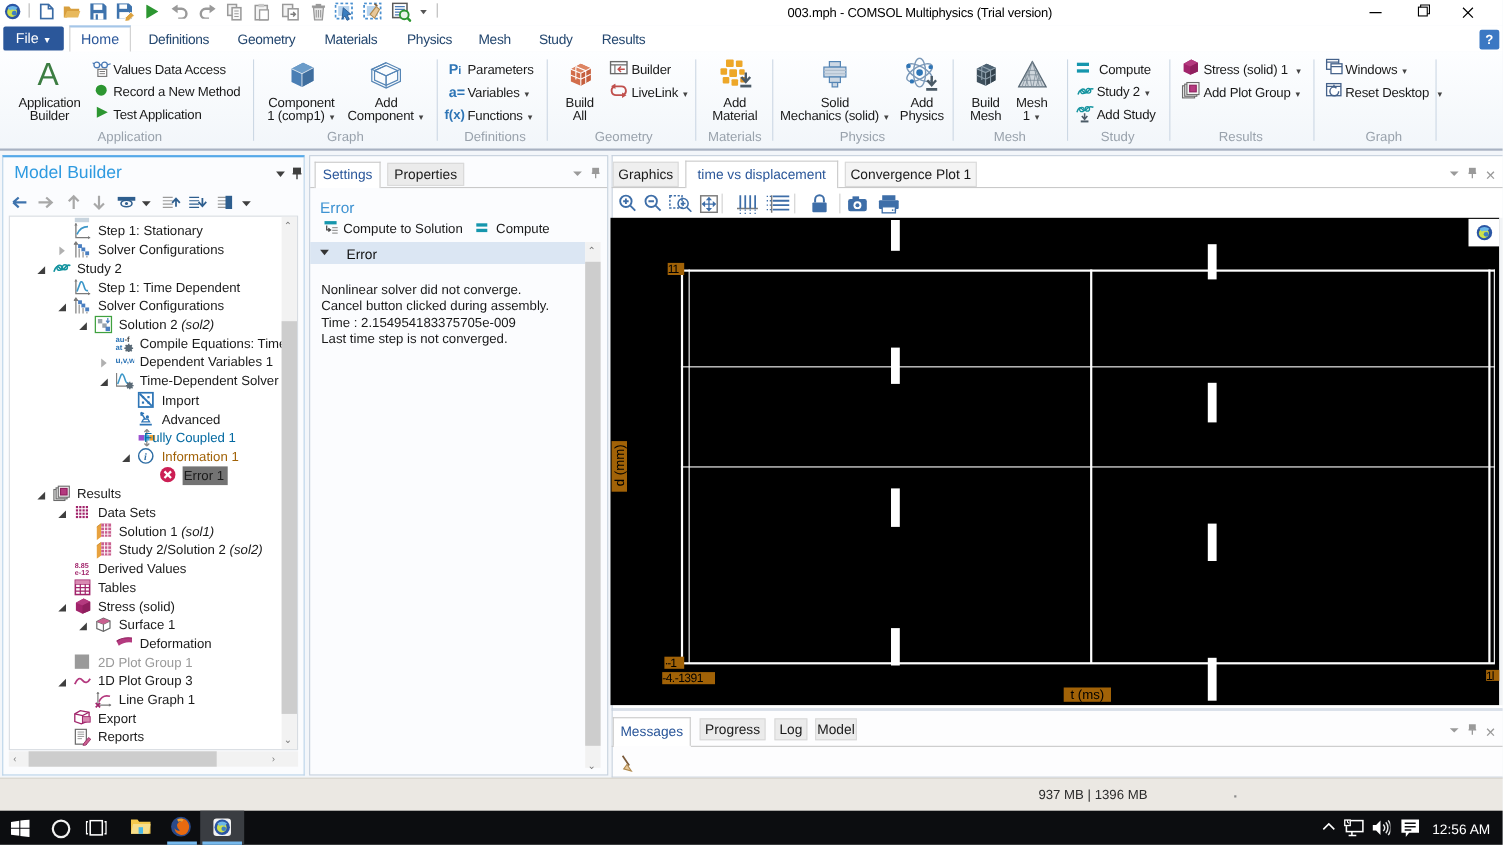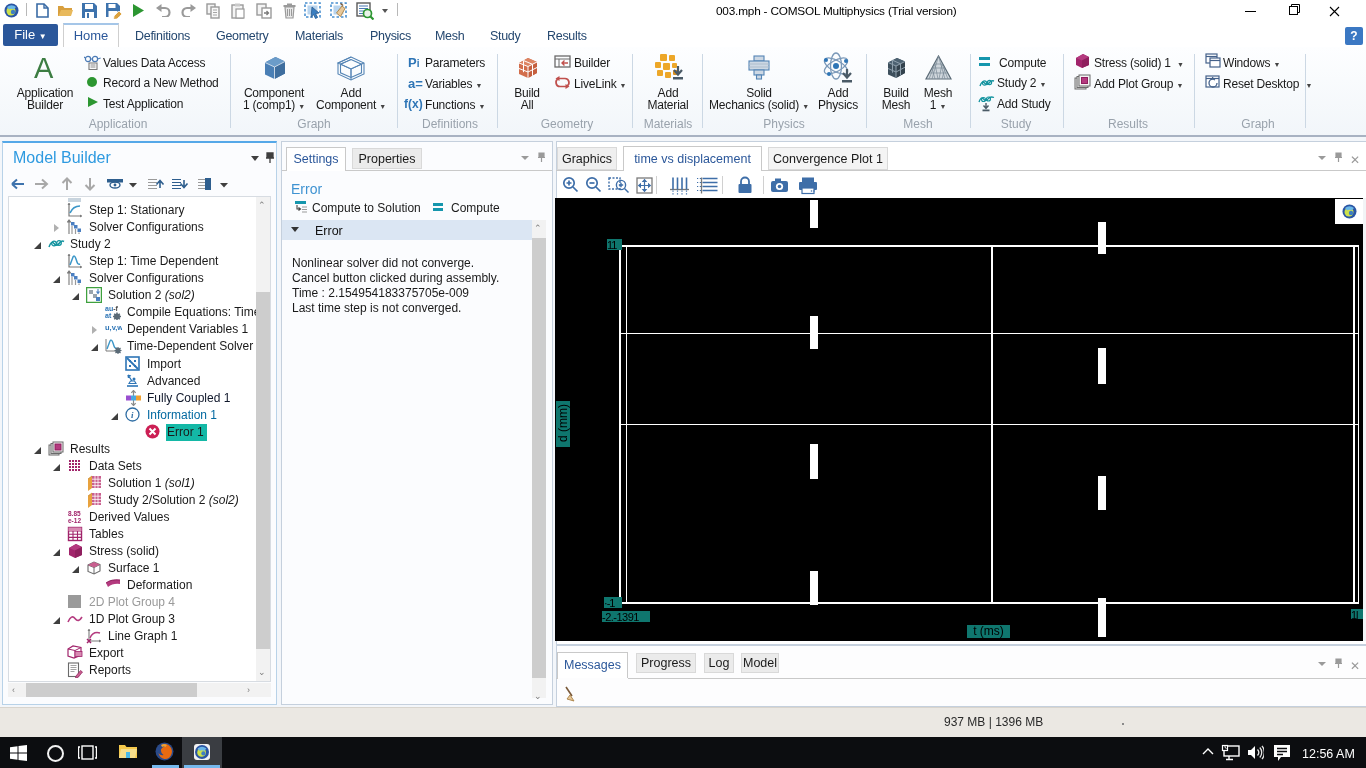--- a/index.html
+++ b/index.html
@@ -5,21 +5,21 @@
 body{width:1366px;height:768px;font-family:"Liberation Sans",sans-serif;overflow:hidden;background:#f3f6fa;position:relative;font-size:12px;color:#1a1a1a}
 .a{position:absolute}
 svg{display:block}
 .grplabel{position:absolute;color:#99a2ac;font-size:12px;text-align:center;top:117px}
 .gsep{position:absolute;top:54px;height:74px;width:1px;background:#ccd8e4}
 .cap2{position:absolute;text-align:center;line-height:11.5px;white-space:nowrap;transform:translateX(-50%);font-size:12px;letter-spacing:-0.2px}
 .rtext{letter-spacing:-0.2px}
 .trow{position:absolute;height:17px;line-height:17px;white-space:nowrap;font-size:12px}
 .texp{position:absolute;width:0;height:0;border-left:7px solid transparent;border-bottom:7px solid #3f3f3f;top:6px}
 .tcoll{position:absolute;width:0;height:0;border-top:4px solid transparent;border-bottom:4px solid transparent;border-left:5px solid #b0b0b0;top:5px}
-.chip{position:absolute;background:#0f766e;color:#000;font-size:11px;line-height:12px;white-space:nowrap}
+.chip{position:absolute;background:#a16207;color:#000;font-size:11px;line-height:12px;white-space:nowrap}
 .wline{position:absolute;background:#fff}
 </style></head>
 <body>
 
 <div class="a" style="left:0;top:0;width:1366px;height:23px;background:#fff"></div>
 
 <svg class="a" style="left:3px;top:2px" width="17" height="17" viewBox="0 0 17 17">
     <circle cx="8.5" cy="8.5" r="7" fill="#2a55a4"></circle>
     <circle cx="8" cy="9" r="4.5" fill="#cde14a"></circle>
     <path d="M4 5 a7 7 0 0 1 9 0 l-2.5 2.5 a4 4 0 0 0 -4.5 0 z" fill="#6ab7e8"></path>
@@ -482,40 +482,40 @@
   </div>
 <div class="trow" style="left:0;top:390px">
     <span class="a" style="left:125px;top:0px">
       <svg width="17" height="16" viewBox="0 0 17 16">
         <path d="M8.5 1 v14 m-2.2-12.2 l2.2-2.3 2.2 2.3 m-4.4 10.4 l2.2 2.3 2.2-2.3" stroke="#8a8a8a" stroke-width="1.2" fill="none"></path>
         <rect x="1" y="5.5" width="5" height="5" fill="#9a4fd0"></rect>
         <rect x="6" y="5.5" width="5" height="5" fill="#4aa8e0"></rect>
         <rect x="11" y="5.5" width="5" height="5" fill="#f0a030"></rect>
       </svg>
     </span>
-    <span class="a" style="left:146px;top:0;color:#0f172a;padding:0 3px 0 1px">Fully Coupled 1</span>
+    <span class="a" style="left:130px;top:0;color:#0369a1;padding:0 3px 0 1px">Fully Coupled 1</span>
   </div>
 <div class="trow" style="left:0;top:407px">
     <span class="texp" style="left:111px"></span>
     <span class="a" style="left:125px;top:0px">
       <svg width="15" height="15" viewBox="0 0 15 15">
         <circle cx="7.5" cy="7.5" r="6.5" fill="#fff" stroke="#2e6da4" stroke-width="1.3"></circle>
         <text x="6" y="11" font-size="9" font-style="italic" font-weight="bold" fill="#2e6da4" font-family="Liberation Serif">i</text>
       </svg>
     </span>
-    <span class="a" style="left:146px;top:0;color:#0369a1;padding:0 3px 0 1px">Information 1</span>
+    <span class="a" style="left:146px;top:0;color:#a16207;padding:0 3px 0 1px">Information 1</span>
   </div>
 <div class="trow" style="left:0;top:424px">
     <span class="a" style="left:145px;top:0px">
       <svg width="15" height="15" viewBox="0 0 15 15">
         <circle cx="7.5" cy="7.5" r="7" fill="#cc1f54"></circle>
         <path d="M4.5 4.5 l6 6 m0-6 l-6 6" stroke="#fff" stroke-width="2"></path>
       </svg>
     </span>
-    <span class="a" style="left:166px;top:0;background:#14b8a6;color:#1a1a1a;padding:0 3px 0 1px">Error 1</span>
+    <span class="a" style="left:166px;top:0;background:#737373;color:#1a1a1a;padding:0 3px 0 1px">Error 1</span>
   </div>
 <div class="trow" style="left:0;top:441px">
     <span class="texp" style="left:34px"></span>
     <span class="a" style="left:48px;top:0px">
       <svg width="17" height="16" viewBox="0 0 17 16">
         <rect x="1" y="4" width="10" height="10" fill="#e8e8e8" stroke="#6a6a6a" stroke-width="1"></rect>
         <rect x="3" y="2.5" width="10" height="10" fill="#e8e8e8" stroke="#6a6a6a" stroke-width="1"></rect>
         <rect x="5" y="1" width="10" height="10" fill="#f4f4f4" stroke="#6a6a6a" stroke-width="1"></rect>
         <rect x="7" y="3" width="6" height="6" fill="#b43a7f" stroke="#8f1f5e" stroke-width="1"></rect>
       </svg>
@@ -623,21 +623,21 @@
       </svg>
     </span>
     <span class="a" style="left:126px;top:0;color:#1a1a1a;padding:0 3px 0 1px">Deformation</span>
   </div>
 <div class="trow" style="left:0;top:594px">
     <span class="a" style="left:67px;top:0px">
       <svg width="15" height="15" viewBox="0 0 15 15">
         <rect x="1" y="1" width="13" height="13" fill="#9a9a9a"></rect>
       </svg>
     </span>
-    <span class="a" style="left:88px;top:0;color:#9a9a9a;padding:0 3px 0 1px">2D Plot Group 4</span>
+    <span class="a" style="left:88px;top:0;color:#9a9a9a;padding:0 3px 0 1px">2D Plot Group 1</span>
   </div>
 <div class="trow" style="left:0;top:611px">
     <span class="texp" style="left:53px"></span>
     <span class="a" style="left:67px;top:3px">
       <svg width="16" height="10" viewBox="0 0 16 10">
         <path d="M1 8 Q4.5 0 8 4.5 T15 3" fill="none" stroke="#b43a7f" stroke-width="1.6"></path>
       </svg>
     </span>
     <span class="a" style="left:88px;top:0;color:#1a1a1a;padding:0 3px 0 1px">1D Plot Group 3</span>
   </div>
@@ -790,21 +790,21 @@
 <div class="wline" style="left:810px;top:444px;width:8px;height:35px"></div>
 <div class="wline" style="left:810px;top:571px;width:8px;height:34px"></div>
 
 <div class="wline" style="left:1098px;top:222px;width:8px;height:32px"></div>
 <div class="wline" style="left:1098px;top:348px;width:8px;height:36px"></div>
 <div class="wline" style="left:1098px;top:476px;width:8px;height:34px"></div>
 <div class="wline" style="left:1098px;top:598px;width:8px;height:39px"></div>
 
 <div class="chip" style="left:607px;top:239px;width:15px;height:11px;letter-spacing:-1px">11</div>
 <div class="chip" style="left:604px;top:597px;width:18px;height:11px;letter-spacing:-1px">·-1</div>
-<div class="chip" style="left:602px;top:611px;width:48px;height:11px;letter-spacing:-0.5px">-2.-1391</div>
+<div class="chip" style="left:602px;top:611px;width:48px;height:11px;letter-spacing:-0.5px">-4.-1391</div>
 <div class="chip" style="left:1351px;top:609px;width:12px;height:10px;letter-spacing:-1px">1l</div>
 <div class="chip" style="left:967px;top:625px;width:43px;height:13px;font-size:12px;line-height:13px;text-align:center">t (ms)</div>
 <div class="chip" style="left:556px;top:401px;width:14px;height:46px">
     <span style="position:absolute;left:-16px;top:16px;transform:rotate(-90deg);transform-origin:center;display:block;width:46px;text-align:center;font-size:12px">d (mm)</span>
   </div>
 
 <div class="a" style="left:1335px;top:199px;width:28px;height:25px;background:#fff"></div>
 <svg class="a" style="left:1341px;top:203px" width="17" height="17" viewBox="0 0 17 17">
     <circle cx="8.5" cy="8.5" r="7" fill="#2a55a4"></circle>
     <circle cx="8" cy="9" r="4.5" fill="#cde14a"></circle>

